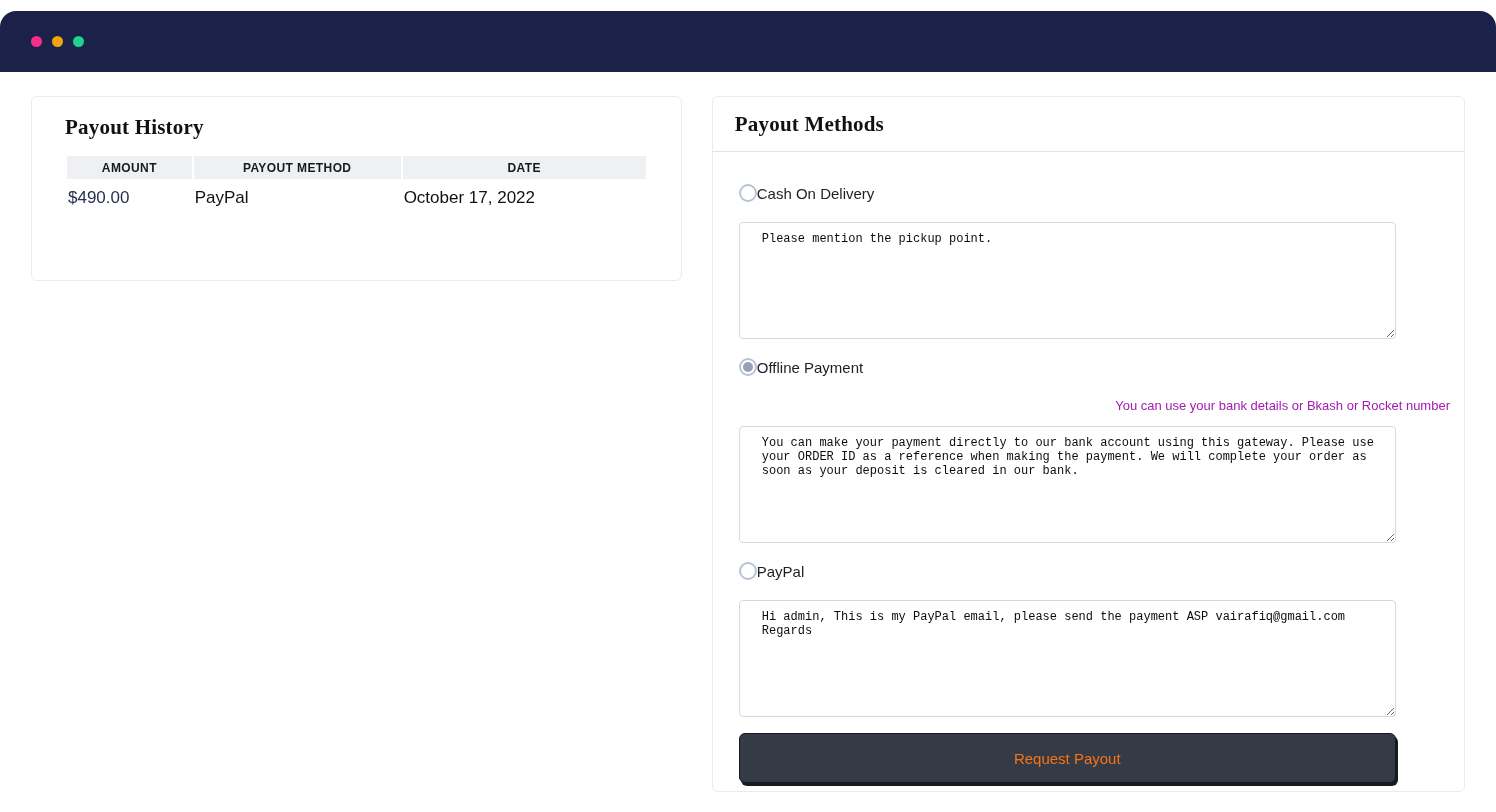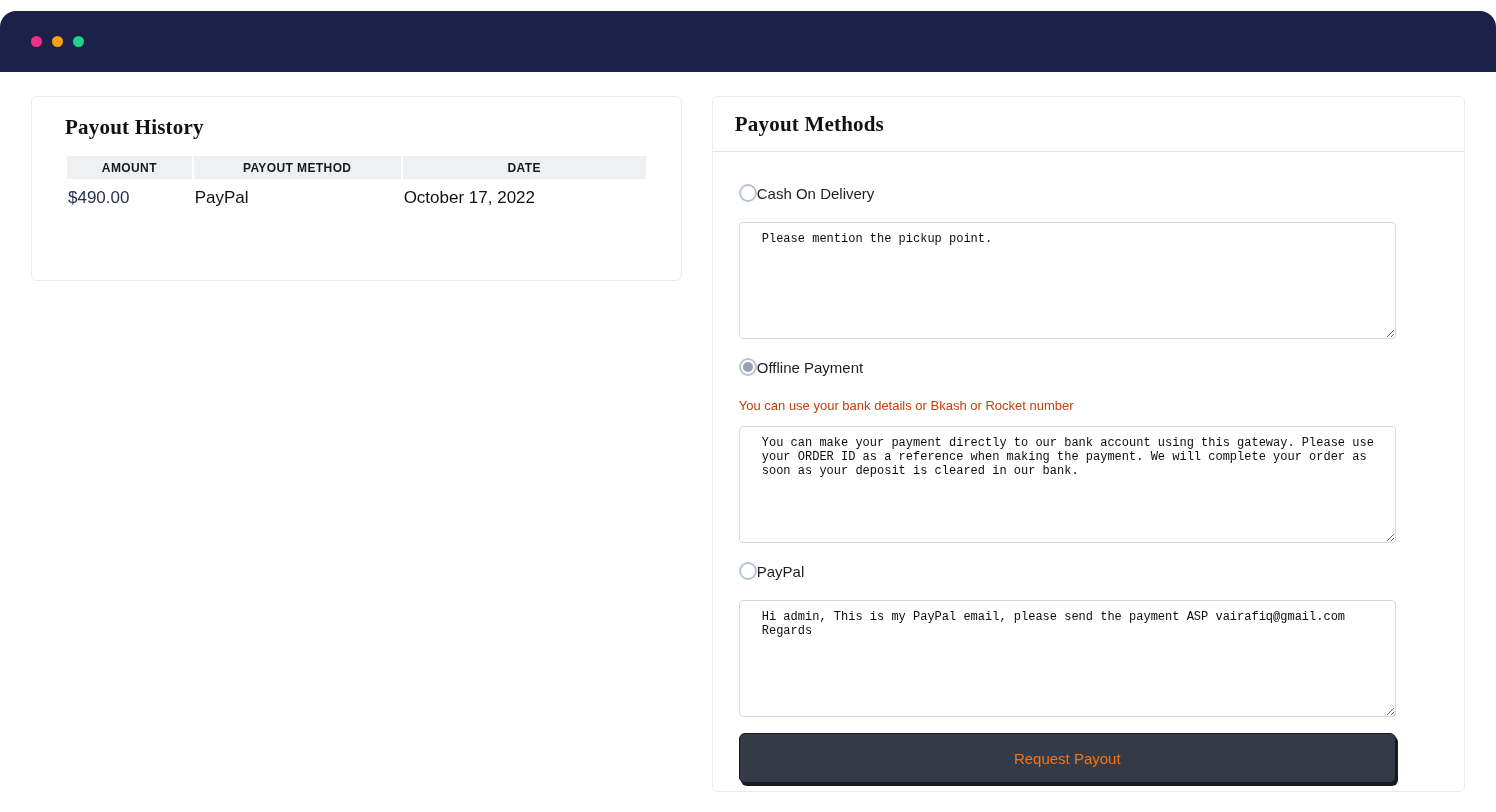--- a/index.html
+++ b/index.html
@@ -114,21 +114,22 @@
     border-radius: 50%;
     background: #96a1b3;
   }
   .option-label {
     font-size: 15px;
     color: #1d1f23;
   }
   .pm-note {
     margin-top: 21px;
     font-size: 13px;
-    color: #c2410c;
+    color: #a21caf;
+    text-align: right;
   }
   textarea.pm-text {
     display: block;
     width: 657px;
     height: 117px;
     margin-top: 19px;
     border: 1px solid #d9d9d9;
     border-radius: 4px;
     padding: 10px 7px 10px 22px;
     font-family: "Liberation Mono", monospace;

